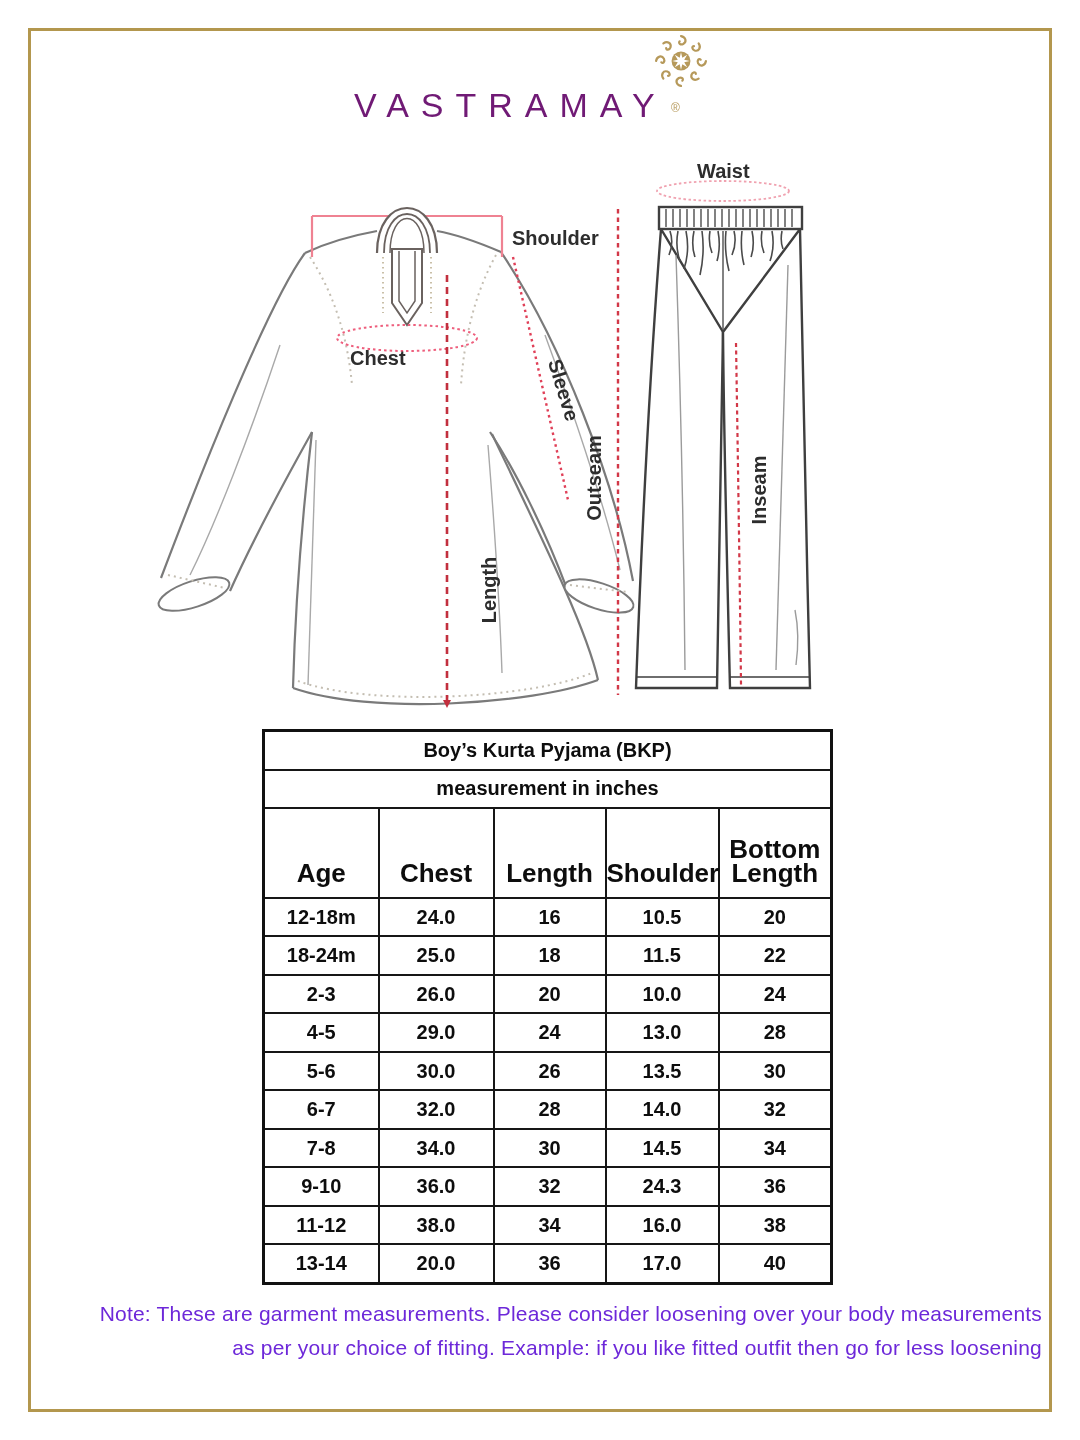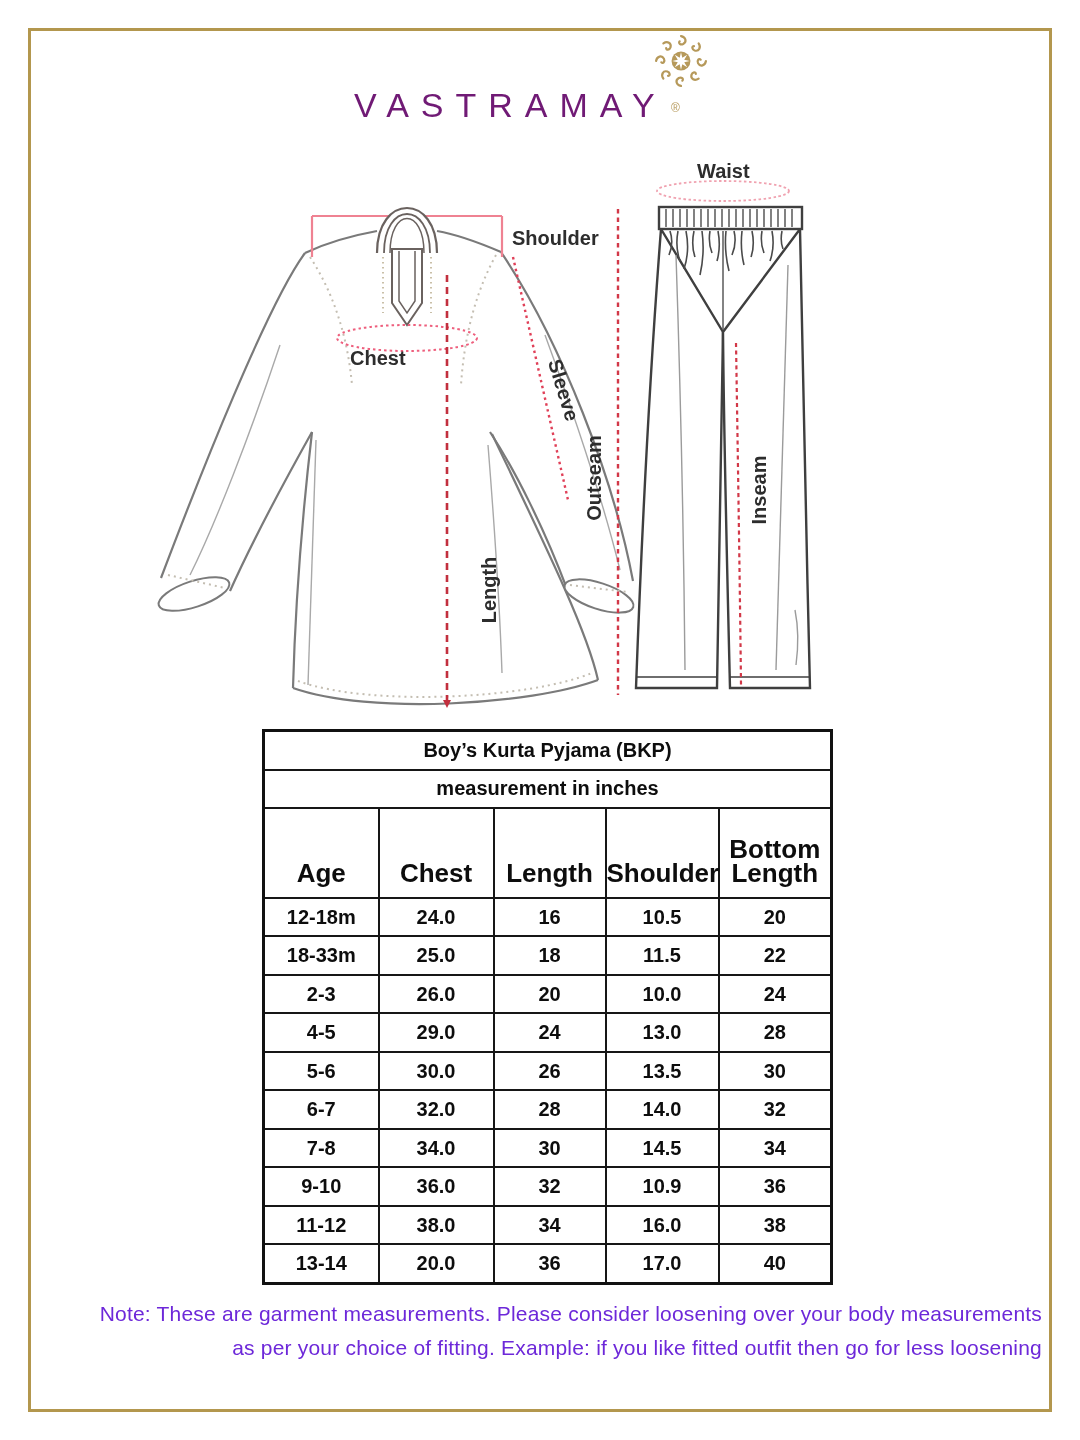--- a/index.html
+++ b/index.html
@@ -172,21 +172,21 @@
     </tbody>
     <tbody>
         <tr>
           <td>12-18m</td>
           <td>24.0</td>
           <td>16</td>
           <td>10.5</td>
           <td>20</td>
         </tr>
         <tr>
-          <td>18-33m</td>
+          <td>18-24m</td>
           <td>25.0</td>
           <td>18</td>
           <td>11.5</td>
           <td>22</td>
         </tr>
         <tr>
           <td>2-3</td>
           <td>26.0</td>
           <td>20</td>
           <td>10.0</td>
@@ -217,21 +217,21 @@
           <td>7-8</td>
           <td>34.0</td>
           <td>30</td>
           <td>14.5</td>
           <td>34</td>
         </tr>
         <tr>
           <td>9-10</td>
           <td>36.0</td>
           <td>32</td>
-          <td>10.9</td>
+          <td>24.3</td>
           <td>36</td>
         </tr>
         <tr>
           <td>11-12</td>
           <td>38.0</td>
           <td>34</td>
           <td>16.0</td>
           <td>38</td>
         </tr>
         <tr>

